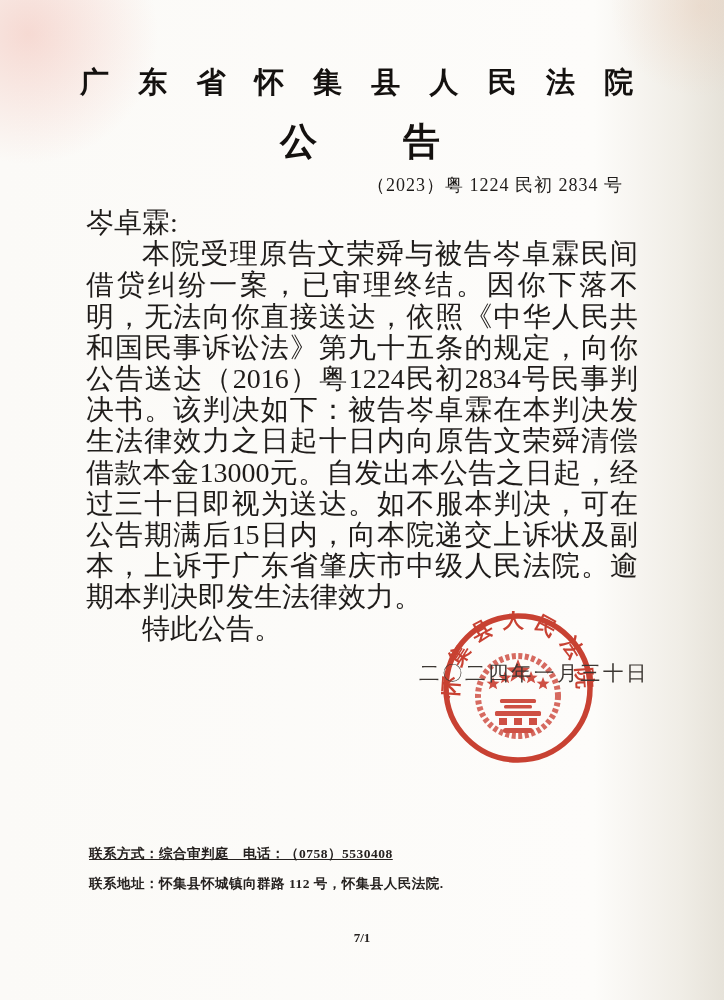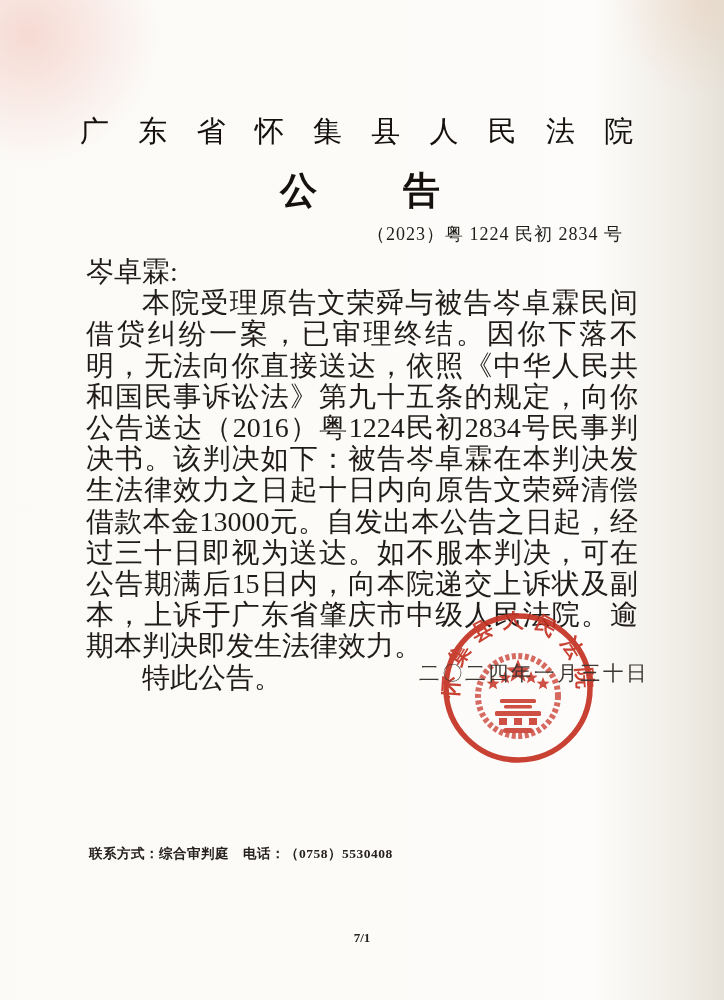--- a/index.html
+++ b/index.html
@@ -14,24 +14,24 @@
     width:724px;height:1000px;
     background:
       radial-gradient(circle at 28px 34px, rgba(238,165,152,0.38), rgba(238,165,152,0) 130px),
       radial-gradient(circle at 700px 6px, rgba(230,190,165,0.30), rgba(230,190,165,0) 90px),
       linear-gradient(to right,#fbfaf7 0%, #fdfcfa 82%, #f0ede6 94%, #e6e2d9 100%);
     box-sizing:border-box;
     color:#1f1c1a;
   }
   .court-name{
     margin:0;
-    padding-top:112px;
+    padding-top:63px;
     text-align:center;
     font-size:29px;
-    font-weight:normal;
+    font-weight:bold;
     letter-spacing:11px;
     color:#14110f;
     white-space:nowrap;
   }
   .notice-title{
     margin:14px 0 0 0;
     text-align:center;
     font-size:37px;
     font-weight:bold;
     letter-spacing:4px;
@@ -75,21 +75,21 @@
     margin-top:8px;
   }
   .contact{
     position:absolute;
     left:89px;
     font-size:13.5px;
     font-weight:bold;
     letter-spacing:0.5px;
     color:#262220;
   }
-  .contact-method{top:845px;}
+  .contact-method{top:845px;text-decoration:underline;}
   .contact-address{top:875px;}
   .page-number{
     position:absolute;
     top:930px;left:0;
     width:724px;
     text-align:center;
     font-size:13px;
     font-weight:bold;
     color:#262220;
   }
@@ -139,16 +139,17 @@
       <rect x="73" y="107" width="8" height="7"></rect>
       <rect x="88" y="107" width="8" height="7"></rect>
 
       <rect x="62" y="117" width="30" height="5" rx="2.5"></rect>
     </g>
   </svg>
 
   <div class="date-line">二〇二四年一月三十日</div>
 
   <div class="contact contact-method">联系方式：综合审判庭　电话：（0758）5530408</div>
+  <div class="contact contact-address">联系地址：怀集县怀城镇向群路 112 号，怀集县人民法院.</div>
 
   <div class="page-number">7/1</div>
 
 </div>
 
 </body></html>

